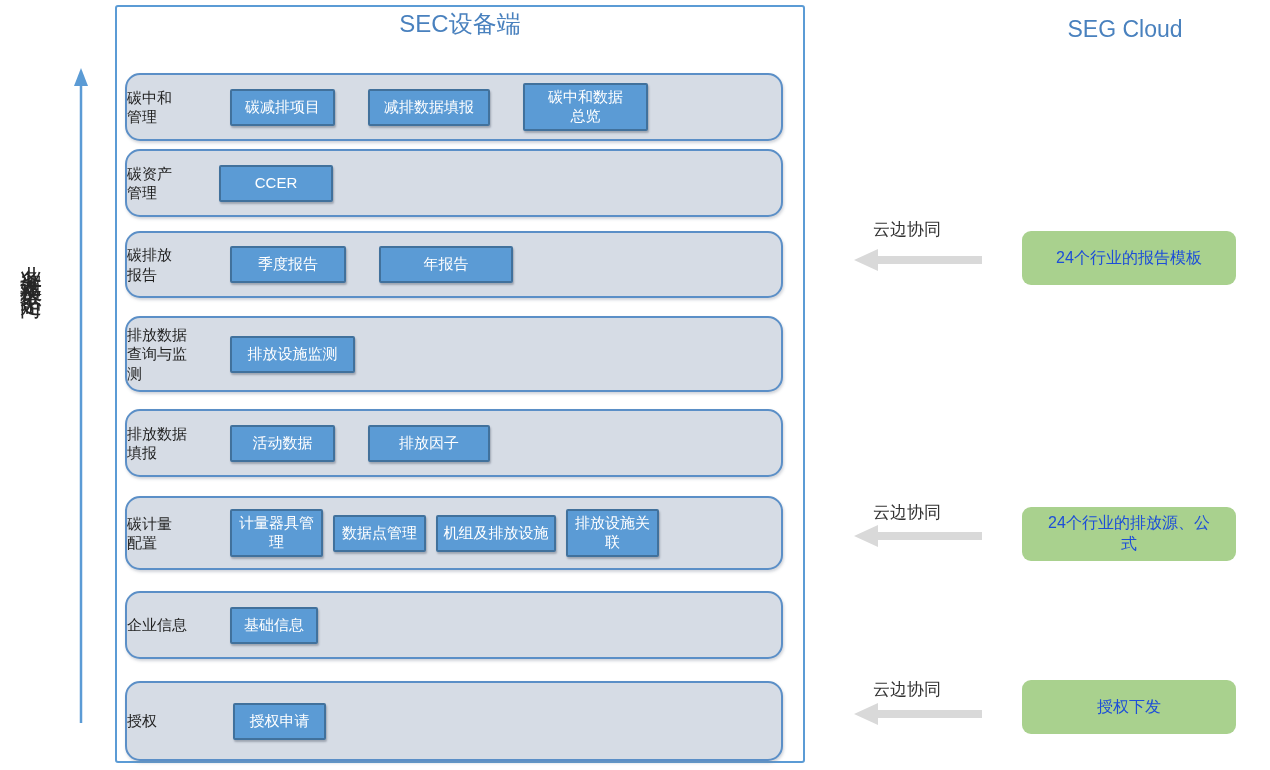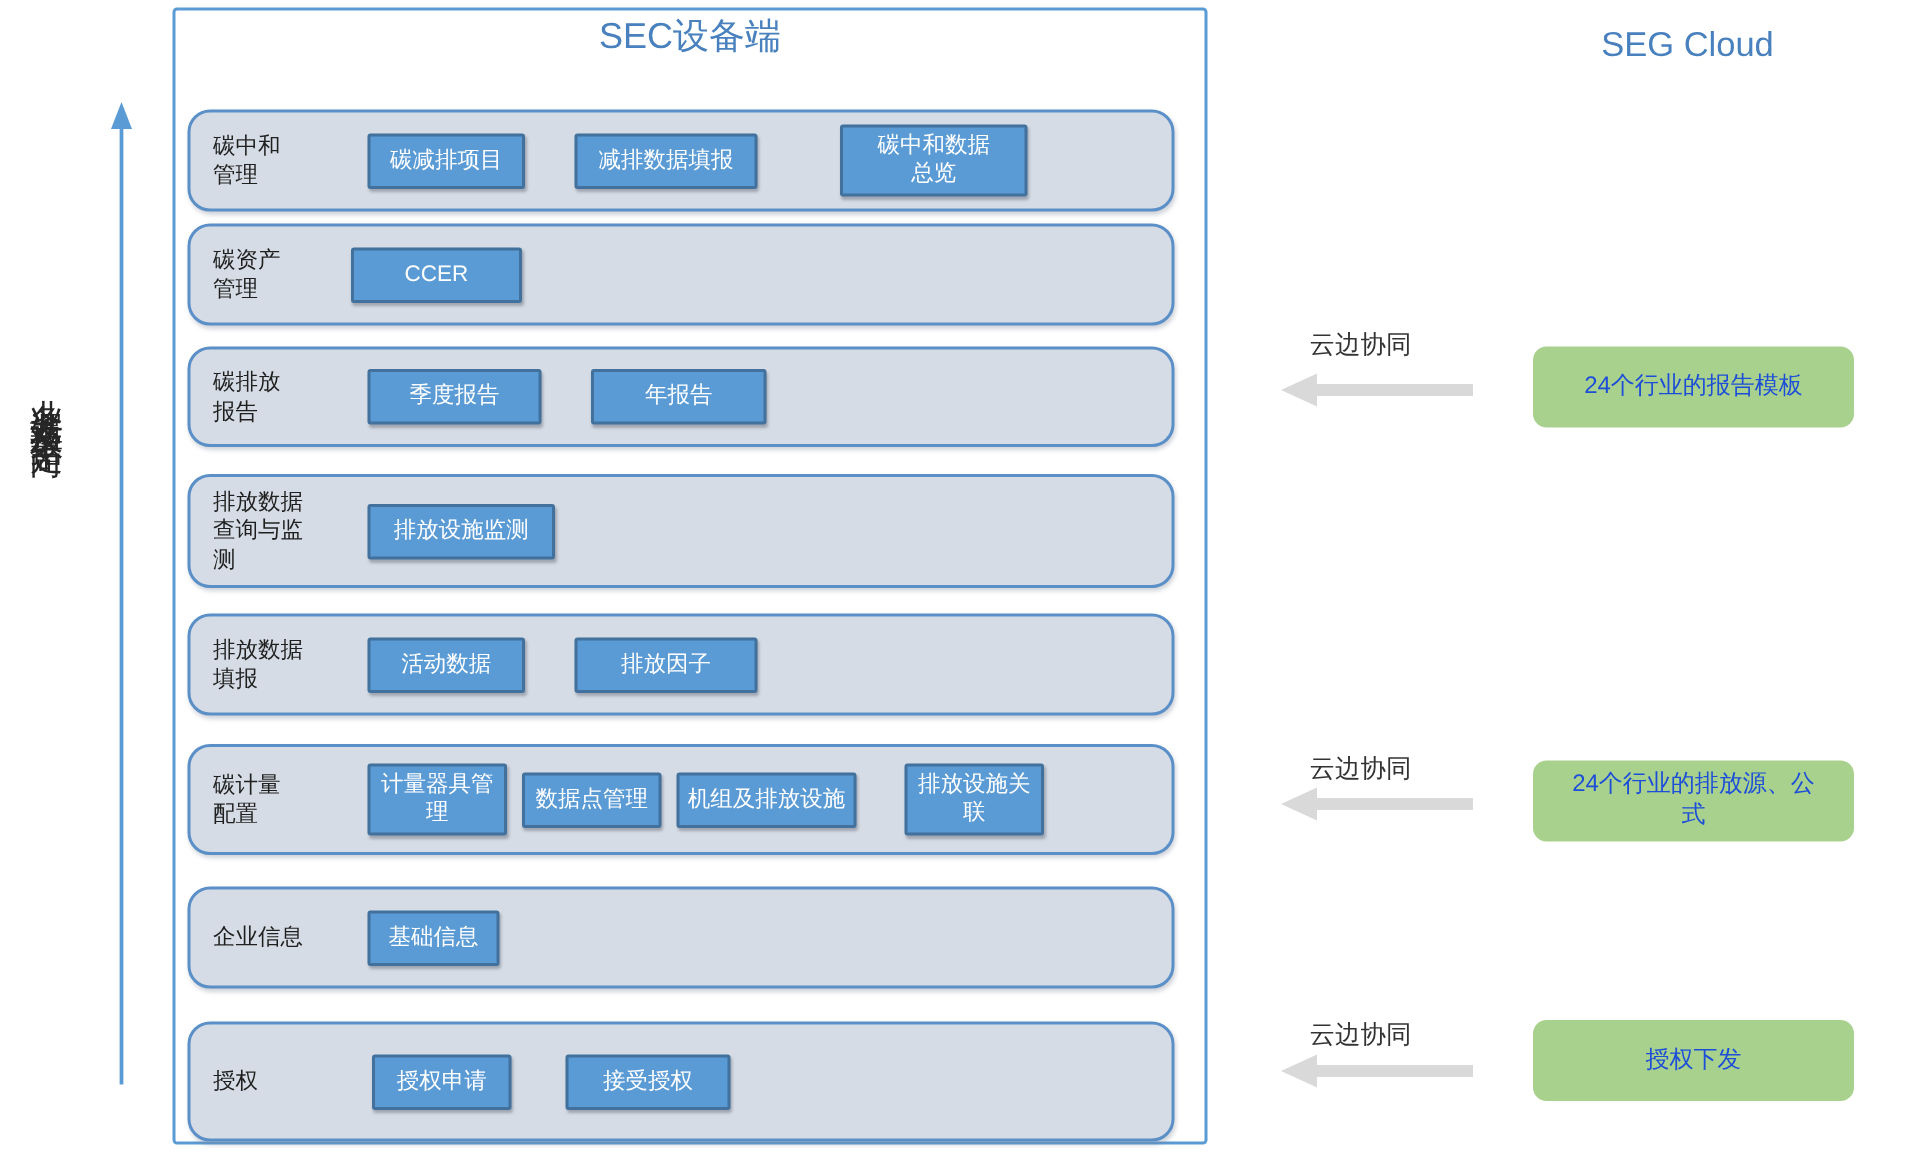--- a/index.html
+++ b/index.html
@@ -14,28 +14,28 @@
   .flow-arrow { position:absolute; left:70px; top:68px; }
 
   
   .device-box { position:absolute; left:115px; top:5px; width:690px; height:758px;
     background:#fff; border:2px solid #5b9bd5; border-radius:3px; }
   .device-title { position:absolute; left:0; top:1px; width:100%; text-align:center;
     font-size:24px; color:#4981be; }
 
   .row { position:absolute; left:8px; width:658px; background:#d6dce5;
     border:2px solid #5b8fc7; border-radius:15px; display:flex; align-items:center;
-    padding-left:15px; gap:33px; box-shadow:1px 2px 3px rgba(120,130,145,.35); }
+    padding-left:0; gap:33px; box-shadow:1px 2px 3px rgba(120,130,145,.35); }
   .row-label { width:70px; flex:0 0 70px; font-size:15px; line-height:1.3;
     color:#1f1f1f; white-space:pre-line; }
   .chip { background:#5b9bd5; border:2px solid #41719c; color:#ffffff;
     font-size:15px; line-height:1.25; display:flex; align-items:center; justify-content:center;
     text-align:center; height:37px; white-space:pre-line; border-radius:2px;
     box-shadow:1px 2px 2px rgba(90,100,115,.45); }
-  .chip.tall { height:48px;margin-left:22px; }
+  .chip.tall { height:48px; }
 
   
   .cloud-title { position:absolute; left:1020px; top:16px; width:210px; text-align:center;
     font-size:23px; color:#4981be; }
   .sync-label { position:absolute; font-size:17px; color:#333; }
   .sync-arrow { position:absolute; }
   .cloud-box { position:absolute; left:1022px; width:214px; background:#a9d18e;
     color:#1d4ed8; font-size:16px; line-height:1.3; border-radius:9px;
     display:flex; align-items:center; justify-content:center; text-align:center;
     white-space:pre-line; }
@@ -66,21 +66,21 @@
     <div class="row" style="top:142px;height:68px;gap:22px;">
       <div class="row-label">碳资产
 管理</div>
       <div class="chip" style="width:114px">CCER</div>
     </div>
 
     <div class="row" style="top:224px;height:67px;">
       <div class="row-label">碳排放
 报告</div>
       <div class="chip" style="width:116px">季度报告</div>
-      <div class="chip" style="width:117px">年报告</div>
+      <div class="chip" style="width:134px">年报告</div>
     </div>
 
     <div class="row" style="top:309px;height:76px;">
       <div class="row-label">排放数据
 查询与监
 测</div>
       <div class="chip" style="width:125px">排放设施监测</div>
     </div>
 
     <div class="row" style="top:402px;height:68px;">
@@ -102,21 +102,20 @@
     </div>
 
     <div class="row" style="top:584px;height:68px;">
       <div class="row-label">企业信息</div>
       <div class="chip" style="width:88px">基础信息</div>
     </div>
 
     <div class="row" style="top:674px;height:80px;gap:36px;">
       <div class="row-label">授权</div>
       <div class="chip" style="width:93px">授权申请</div>
-      <div class="chip" style="width:110px">接受授权</div>
     </div>
   </div>
 
   <div class="cloud-title">SEG Cloud</div>
 
   <div class="sync-label" style="left:873px;top:218px;">云边协同</div>
   <svg class="sync-arrow" style="left:854px;top:248px;" width="128" height="24" viewBox="0 0 128 24">
     <polygon points="0,12 24,1 24,8 128,8 128,16 24,16 24,23" fill="#d9d9d9"></polygon>
   </svg>
   <div class="cloud-box" style="top:231px;height:54px;">24个行业的报告模板</div>

